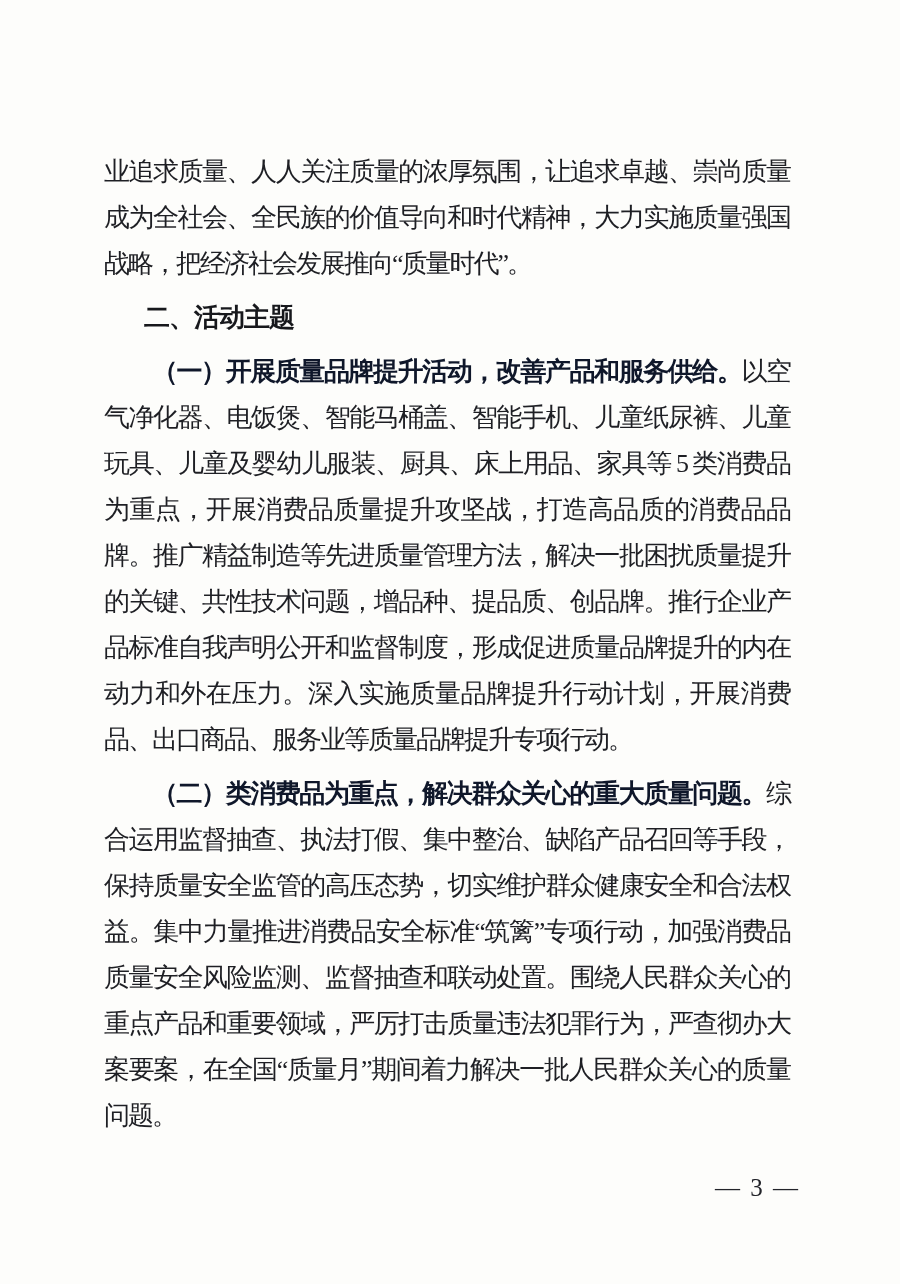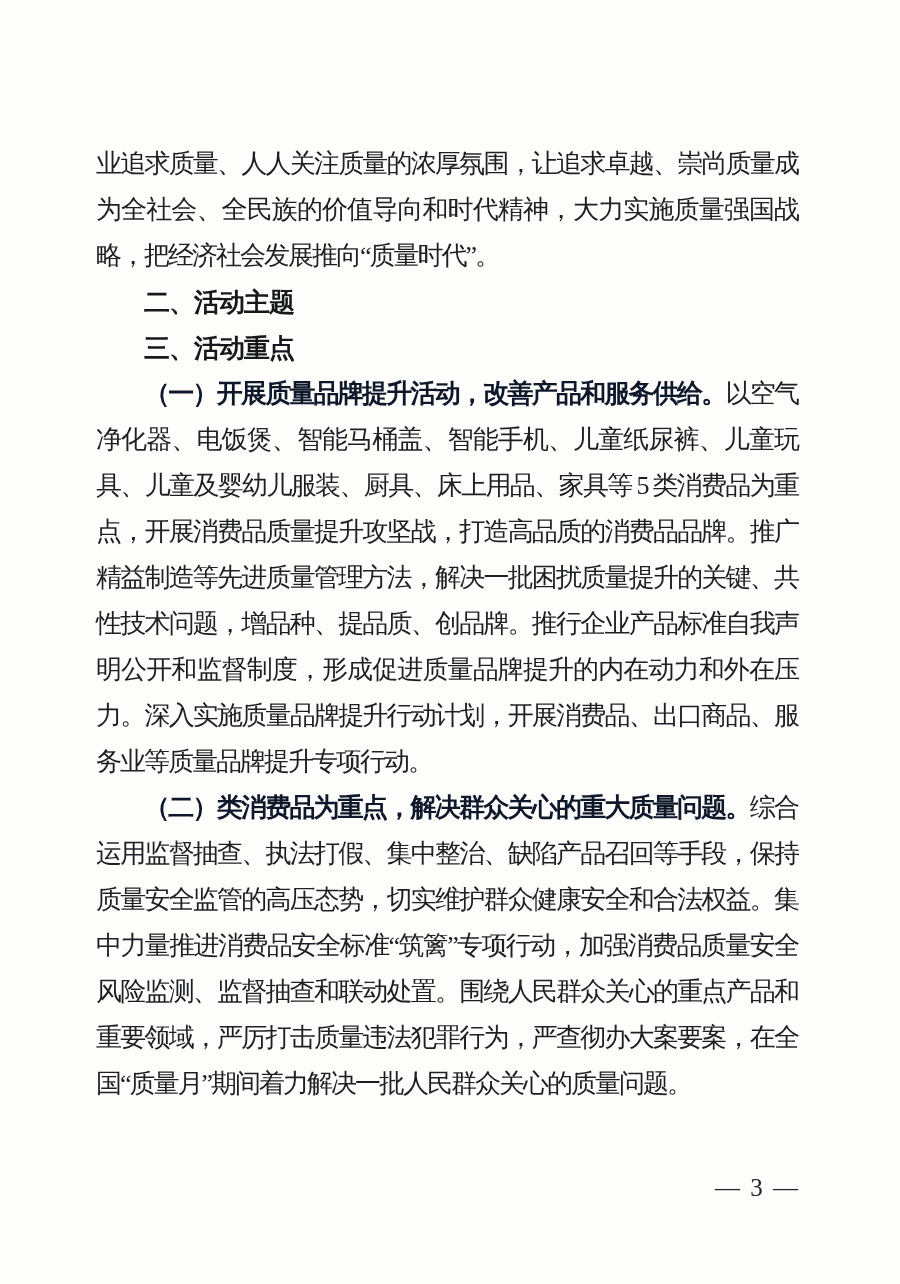--- a/index.html
+++ b/index.html
@@ -21,31 +21,31 @@
     position: absolute;
     left: 96px;
     top: 141px;
     width: 702px;
     font-size: 26px;
     line-height: 46px;
     letter-spacing: -2px;
     text-align: justify;
   }
   .para {
-    margin: 0;
+    margin: 8px;
     padding: 0;
   }
   .ind {
     text-indent: 48px;
   }
   .heading {
     margin: 0;
     padding: 0;
     text-indent: 48px;
-    font-family: Liberation Sans, sans-serif;
+    font-family: Liberation Serif, serif;
     font-weight: 700;
     font-size: 26px;
     line-height: 46px;
     letter-spacing: -1px;
     color: #17181c;
   }
   .lead {
     font-weight: 700;
     color: #0f172a;
   }
@@ -64,21 +64,20 @@
 <body>
 
 <div class="page">
   <div class="content">
 
     <p class="para">业追求质量、人人关注质量的浓厚氛围，让追求卓越、崇尚质量成为全社会、全民族的价值导向和时代精神，大力实施质量强国战略，把经济社会发展推向“质量时代”。</p>
 
     <h3 class="heading">二、活动主题</h3>
 
 
-    <h3 class="heading">三、活动重点</h3>
 
     <p class="para ind"><span class="lead">（一）开展质量品牌提升活动，改善产品和服务供给。</span><span>以空气净化器、电饭煲、智能马桶盖、智能手机、儿童纸尿裤、儿童玩具、儿童及婴幼儿服装、厨具、床上用品、家具等 5 类消费品为重点，开展消费品质量提升攻坚战，打造高品质的消费品品牌。推广精益制造等先进质量管理方法，解决一批困扰质量提升的关键、共性技术问题，增品种、提品质、创品牌。推行企业产品标准自我声明公开和监督制度，形成促进质量品牌提升的内在动力和外在压力。深入实施质量品牌提升行动计划，开展消费品、出口商品、服务业等质量品牌提升专项行动。</span></p>
 
     <p class="para ind"><span class="lead">（二）类消费品为重点，解决群众关心的重大质量问题。</span><span>综合运用监督抽查、执法打假、集中整治、缺陷产品召回等手段，保持质量安全监管的高压态势，切实维护群众健康安全和合法权益。集中力量推进消费品安全标准“筑篱”专项行动，加强消费品质量安全风险监测、监督抽查和联动处置。围绕人民群众关心的重点产品和重要领域，严厉打击质量违法犯罪行为，严查彻办大案要案，在全国“质量月”期间着力解决一批人民群众关心的质量问题。</span></p>
 
   </div>
 
   <div class="pageno">— 3 —</div>
 </div>
 

